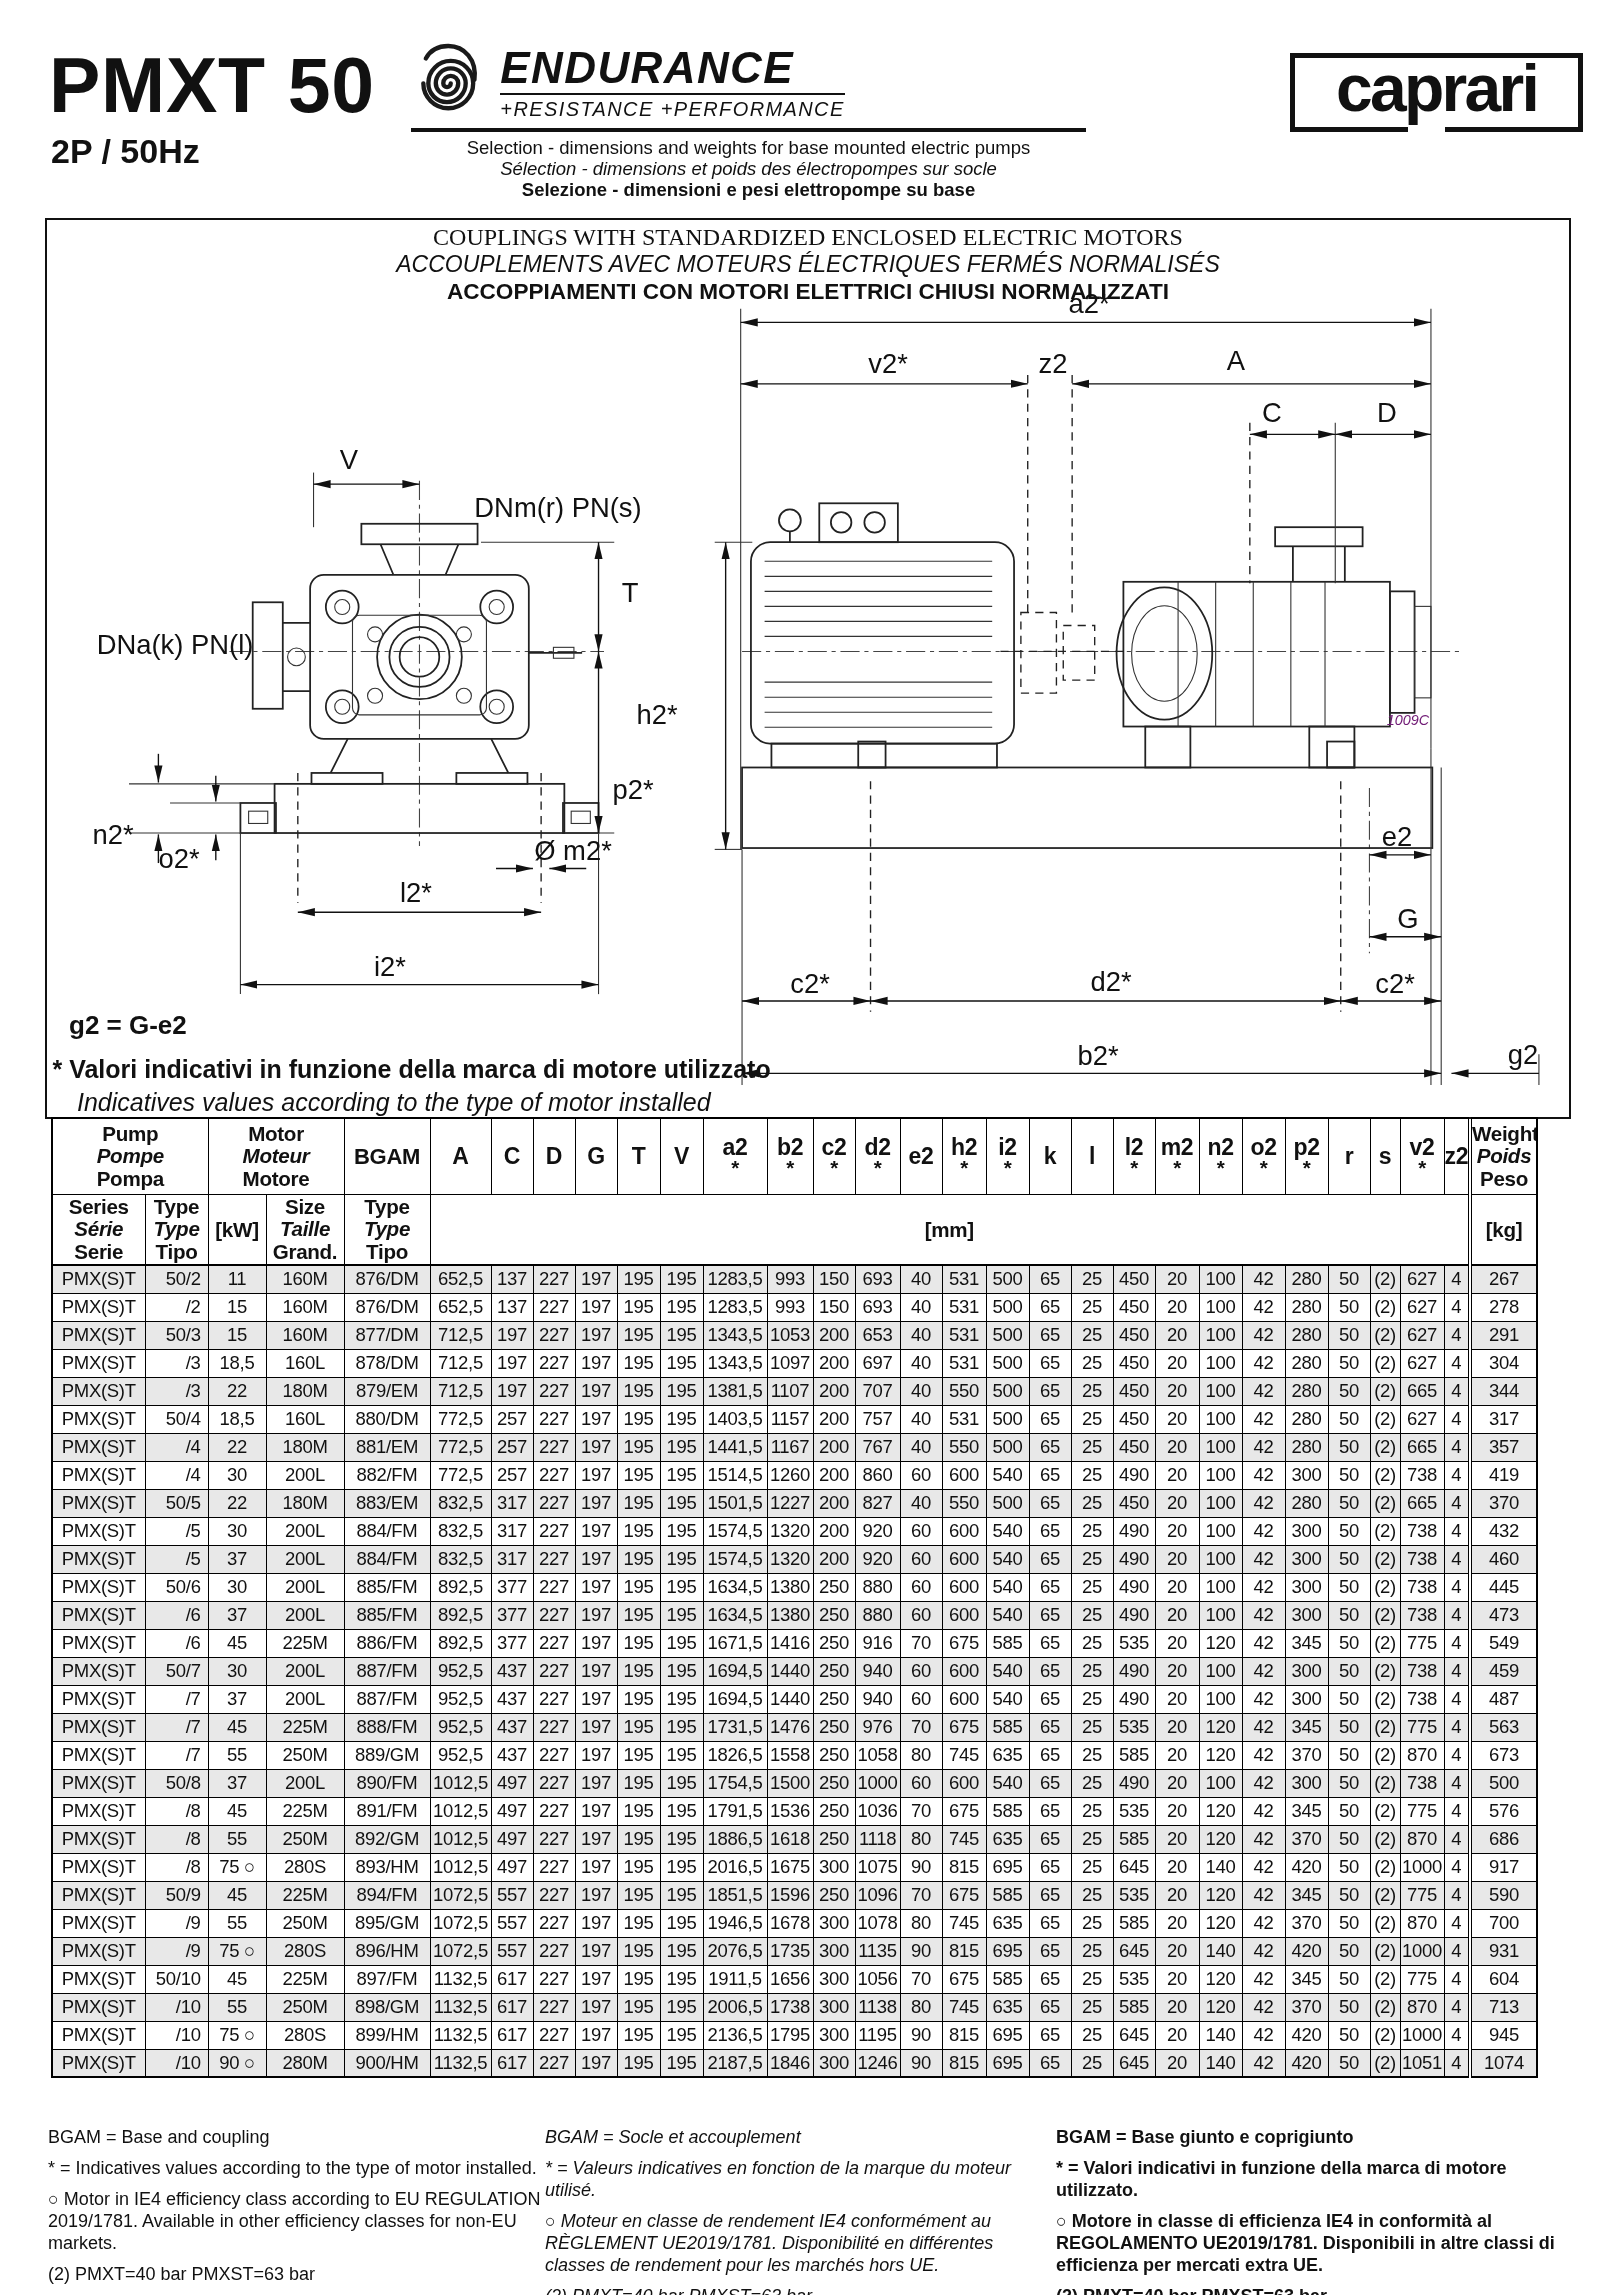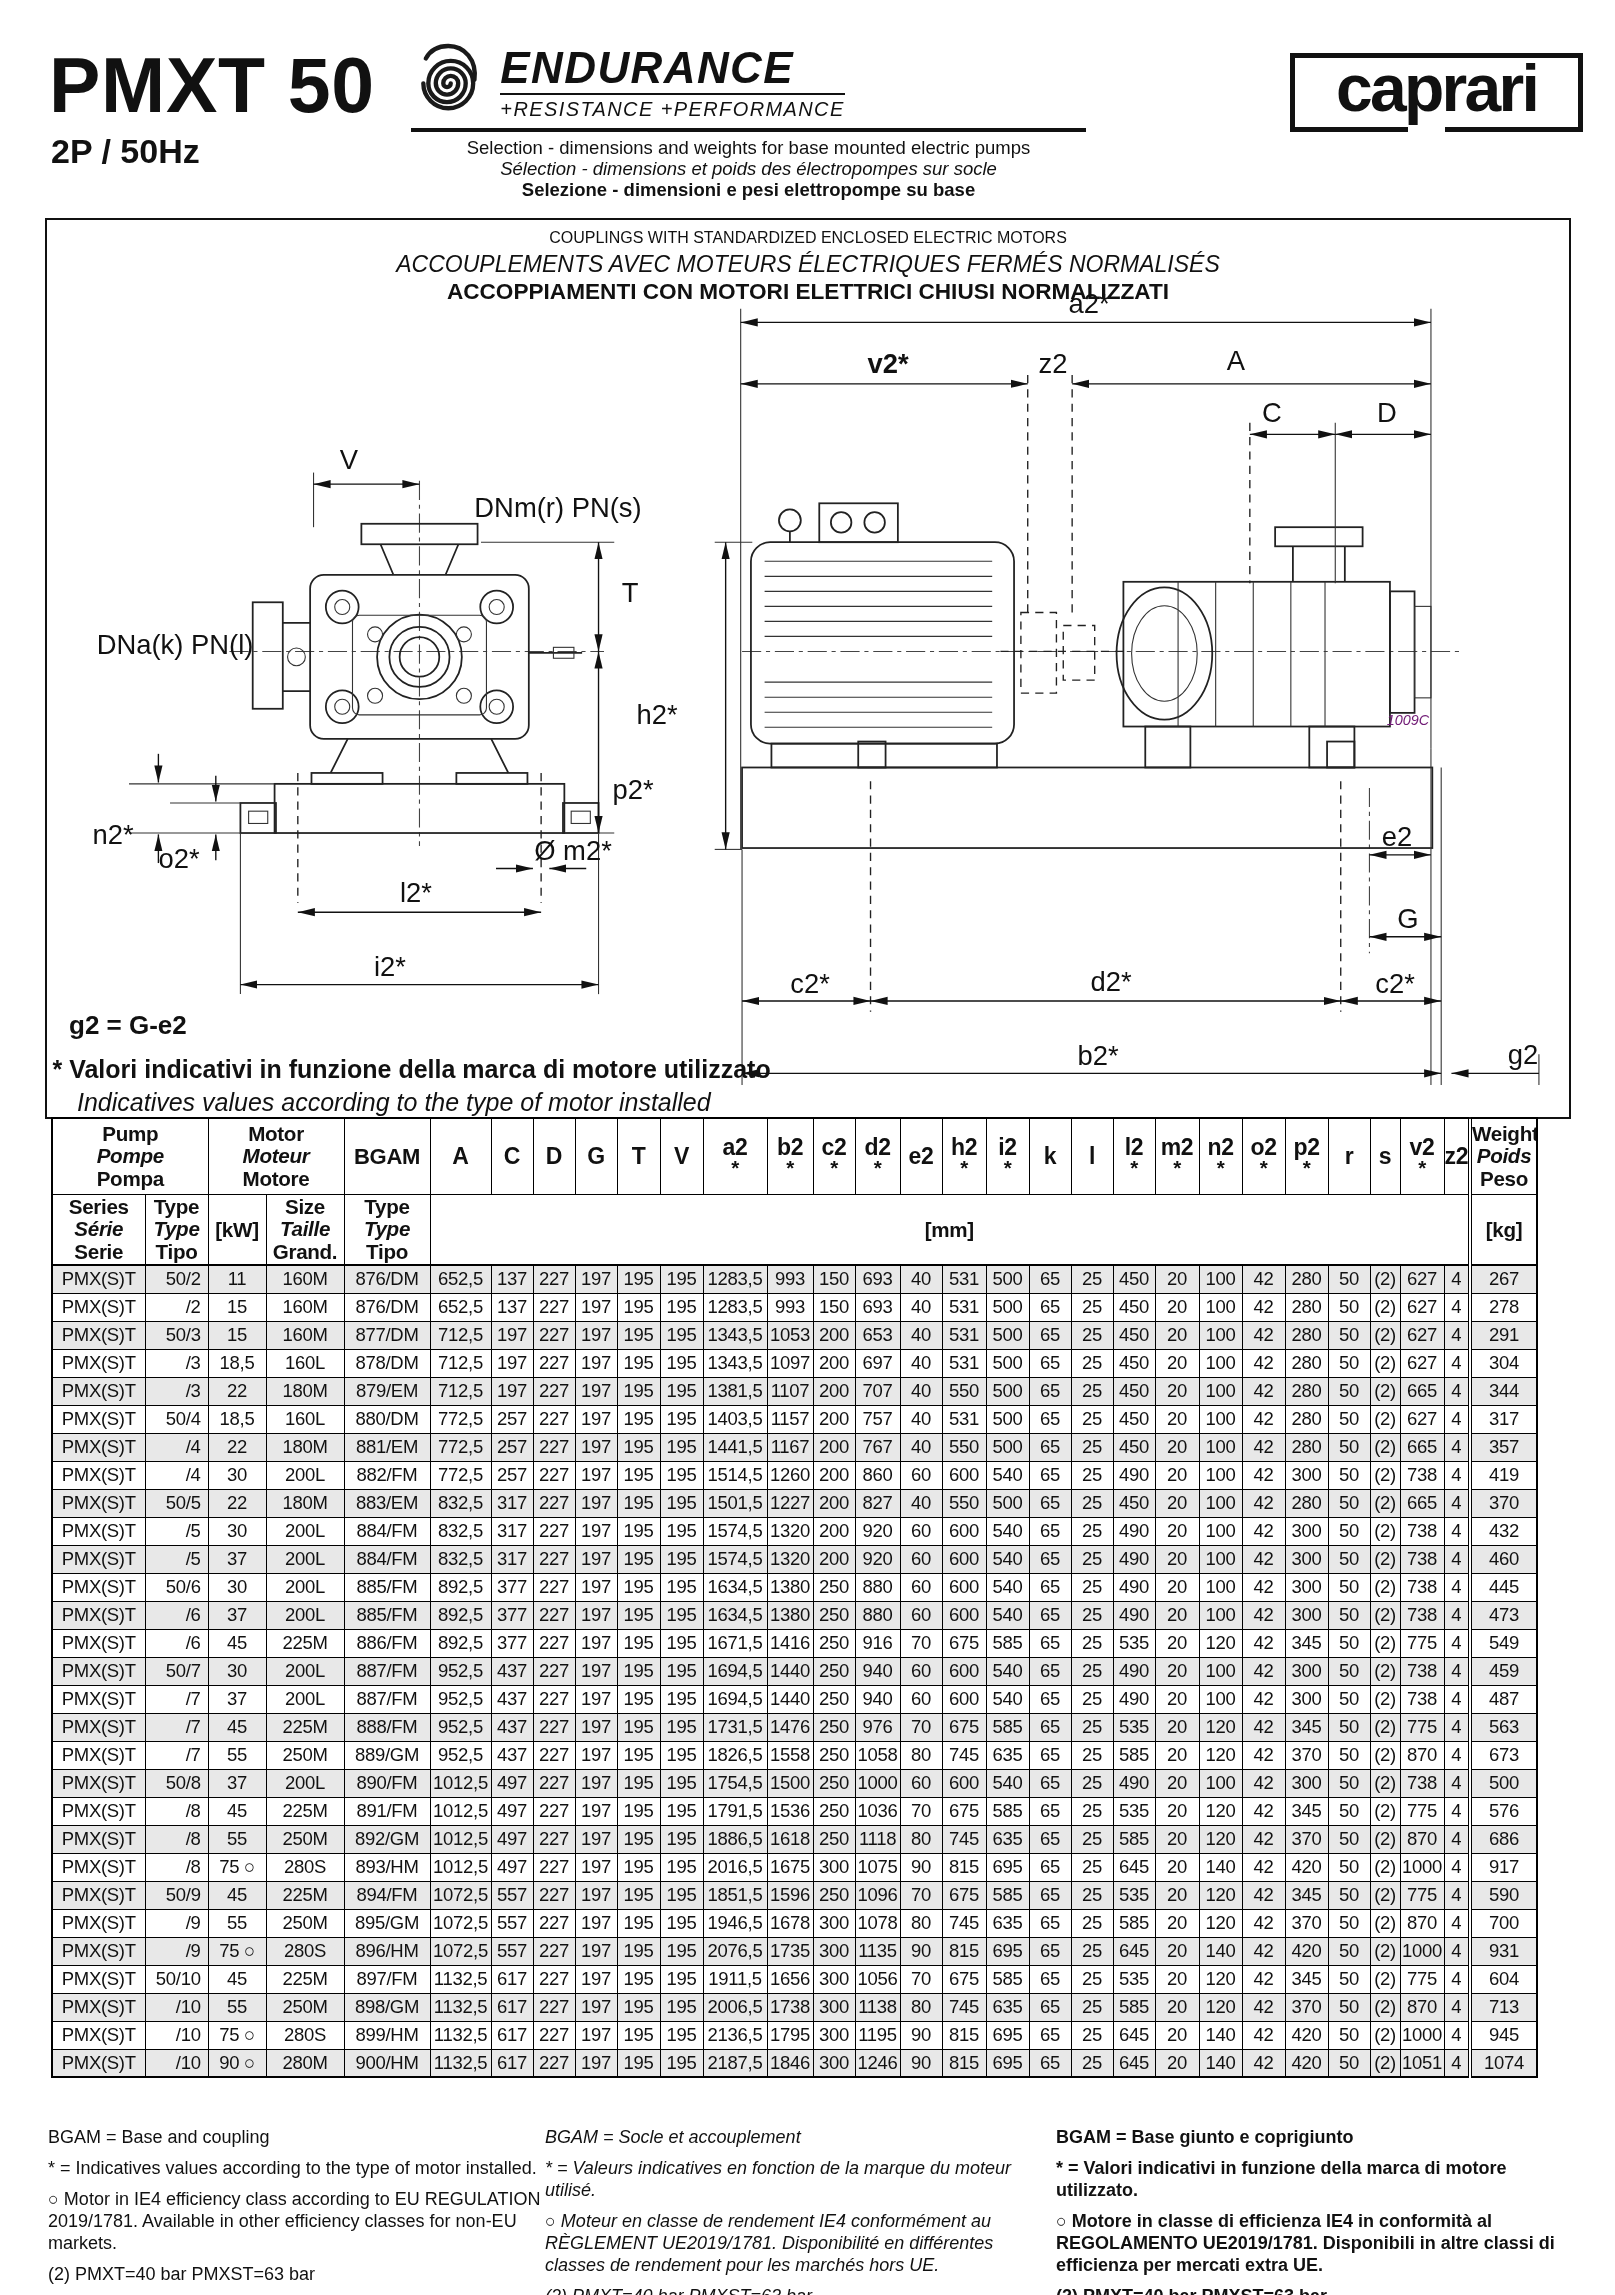--- a/index.html
+++ b/index.html
@@ -18,21 +18,21 @@
   .subtitles{text-align:center;margin-top:5.5px;font-size:18.5px;line-height:21px;}
   .sub-fr{font-style:italic;}
   .sub-it{font-weight:bold;}
   .caprari{position:absolute;left:1290px;top:53px;width:283px;height:69px;border:5.5px solid #111;
            display:flex;align-items:center;justify-content:center;}
   .caprari span{font-size:66px;font-weight:bold;letter-spacing:-2.7px;line-height:0.9;transform:translateY(-4.1px);}
   .caprari::after{content:"";position:absolute;left:40%;bottom:-5.5px;width:13%;height:5.5px;background:#fff;}
   
   .frame{position:absolute;left:45px;top:218px;width:1526px;height:901px;border:2.7px solid #111;box-sizing:border-box;}
   .dtitles{position:absolute;left:0;right:0;top:4.1px;text-align:center;line-height:27px;}
-  .dt-en{font-size:16px;}
+  .dt-en{font-size:24px;font-family:Liberation Serif, serif;}
   .dt-fr{font-size:23px;font-style:italic;}
   .dt-it{font-size:22.6px;font-weight:bold;}
   .drawsvg{position:absolute;left:0;top:0;width:100%;height:100%;}
   .dlab{position:absolute;transform:translate(-50%,-50%);font-size:27.4px;white-space:nowrap;}
   .dlab.sm{font-size:14.4px;font-style:italic;color:#701a75;}
   .note-formula{position:absolute;left:22px;top:790px;font-size:26px;font-weight:bold;}
   .note-star-it{position:absolute;left:5.5px;top:835px;font-size:25px;font-weight:bold;}
   .note-star-en{position:absolute;left:30px;top:868px;font-size:25px;font-style:italic;}
   
   .art{stroke:#222;stroke-width:2.6;fill:none;}
@@ -244,21 +244,21 @@
         <path class="da" d="M1082,1462 H1270"></path>
           <path class="da" d="M1270,1462 H1958"></path>
           <path class="da" d="M1958,1462 H2105"></path>
         <path class="da" d="M1082,1568 H2105"></path>
         <path class="ea" d="M2248,1568 H2120"></path>
       </g>
     </svg>
 
     <div id="label-layer">
         <div class="dlab" style="left: 1042px; top: 84px;">a2*</div>
-        <div class="dlab" style="left: 841px; top: 144px; font-weight: bold;">v2*</div>
+        <div class="dlab" style="left: 841px; top: 144px;">v2*</div>
         <div class="dlab" style="left: 1006px; top: 144px;">z2</div>
         <div class="dlab" style="left: 1189px; top: 141px;">A</div>
         <div class="dlab" style="left: 1225px; top: 193px;">C</div>
         <div class="dlab" style="left: 1340px; top: 193px;">D</div>
         <div class="dlab" style="left: 302px; top: 240px;">V</div>
         <div class="dlab" style="left: 511px; top: 288px;">DNm(r) PN(s)</div>
         <div class="dlab" style="left: 583px; top: 373px;">T</div>
         <div class="dlab" style="left: 128px; top: 425px;">DNa(k) PN(l)</div>
         <div class="dlab" style="left: 610px; top: 495px;">h2*</div>
         <div class="dlab" style="left: 586px; top: 570px;">p2*</div>

